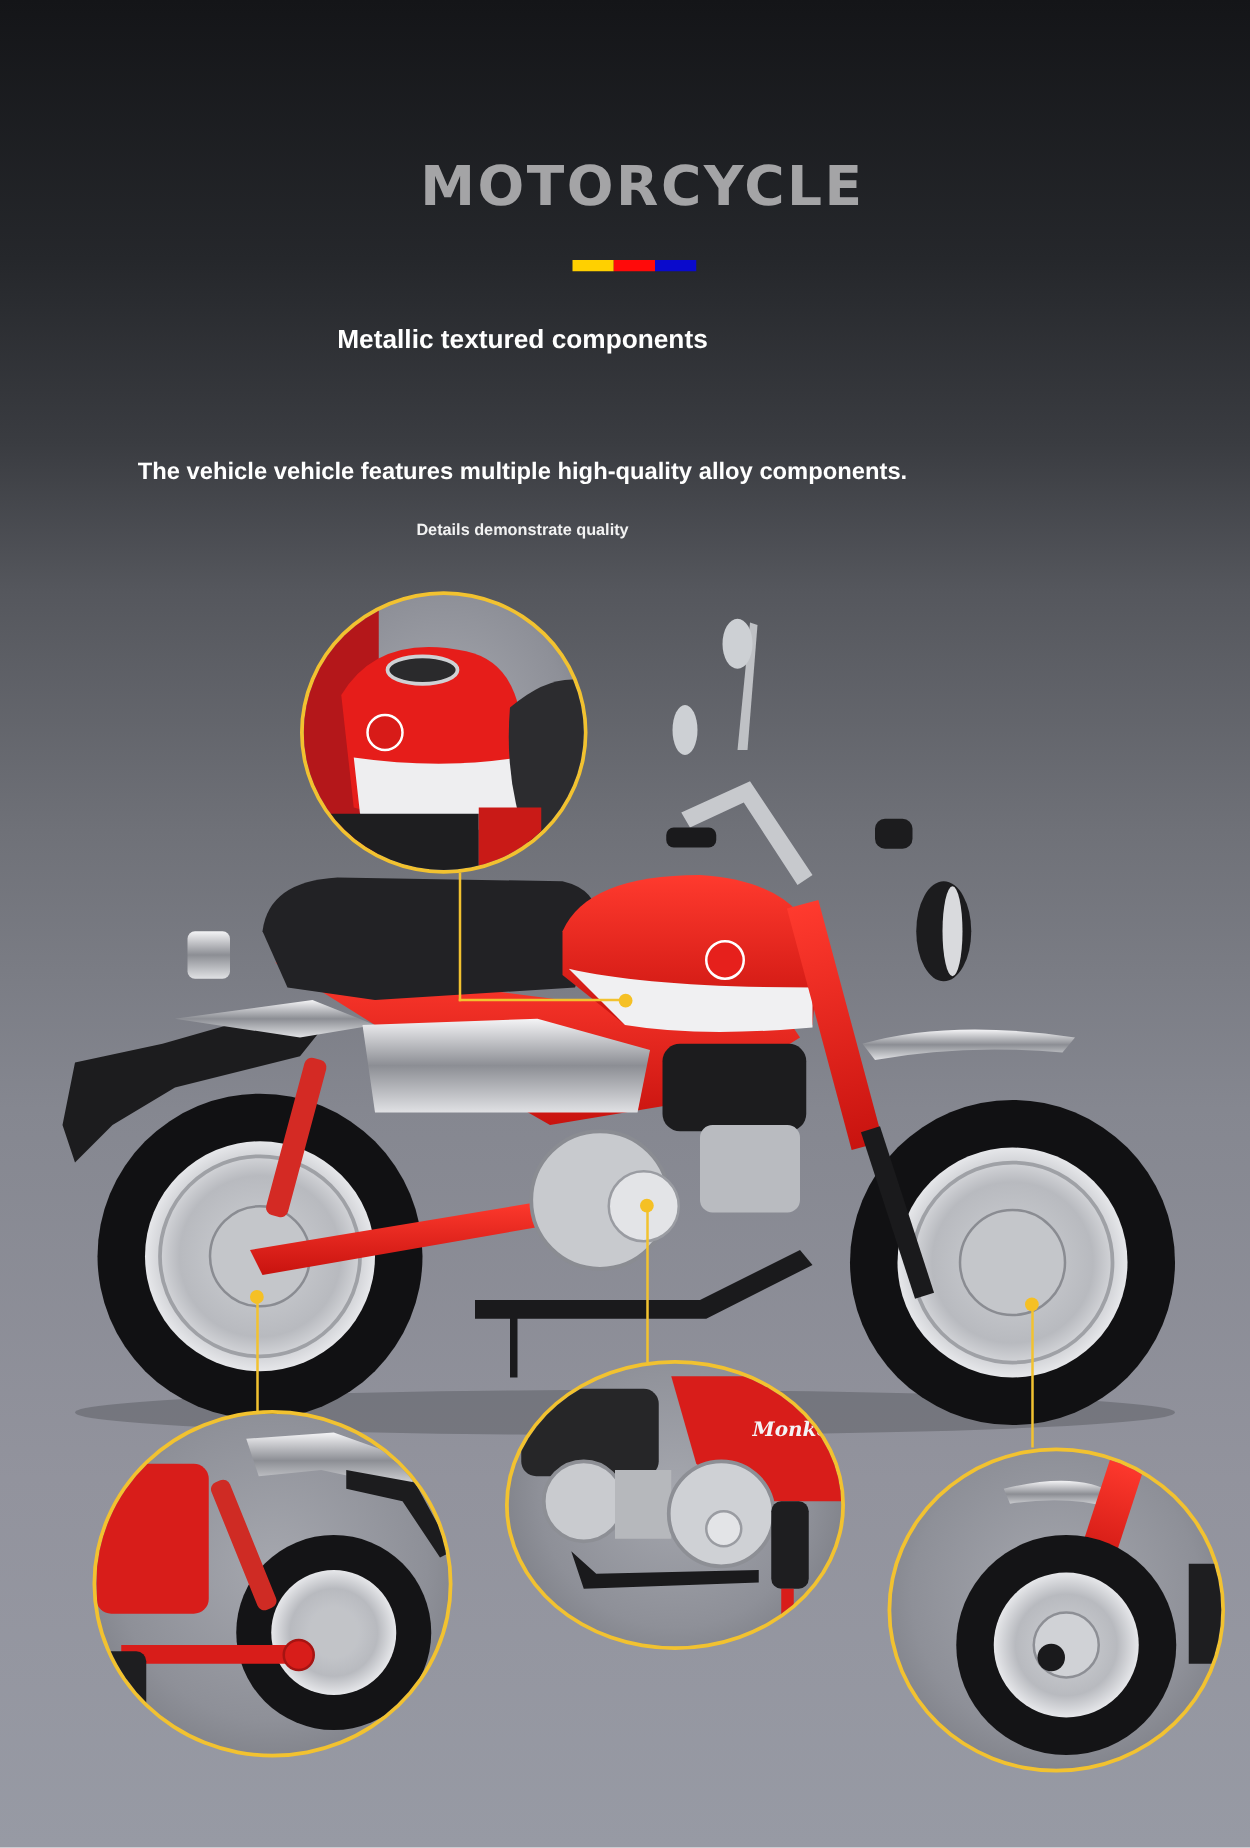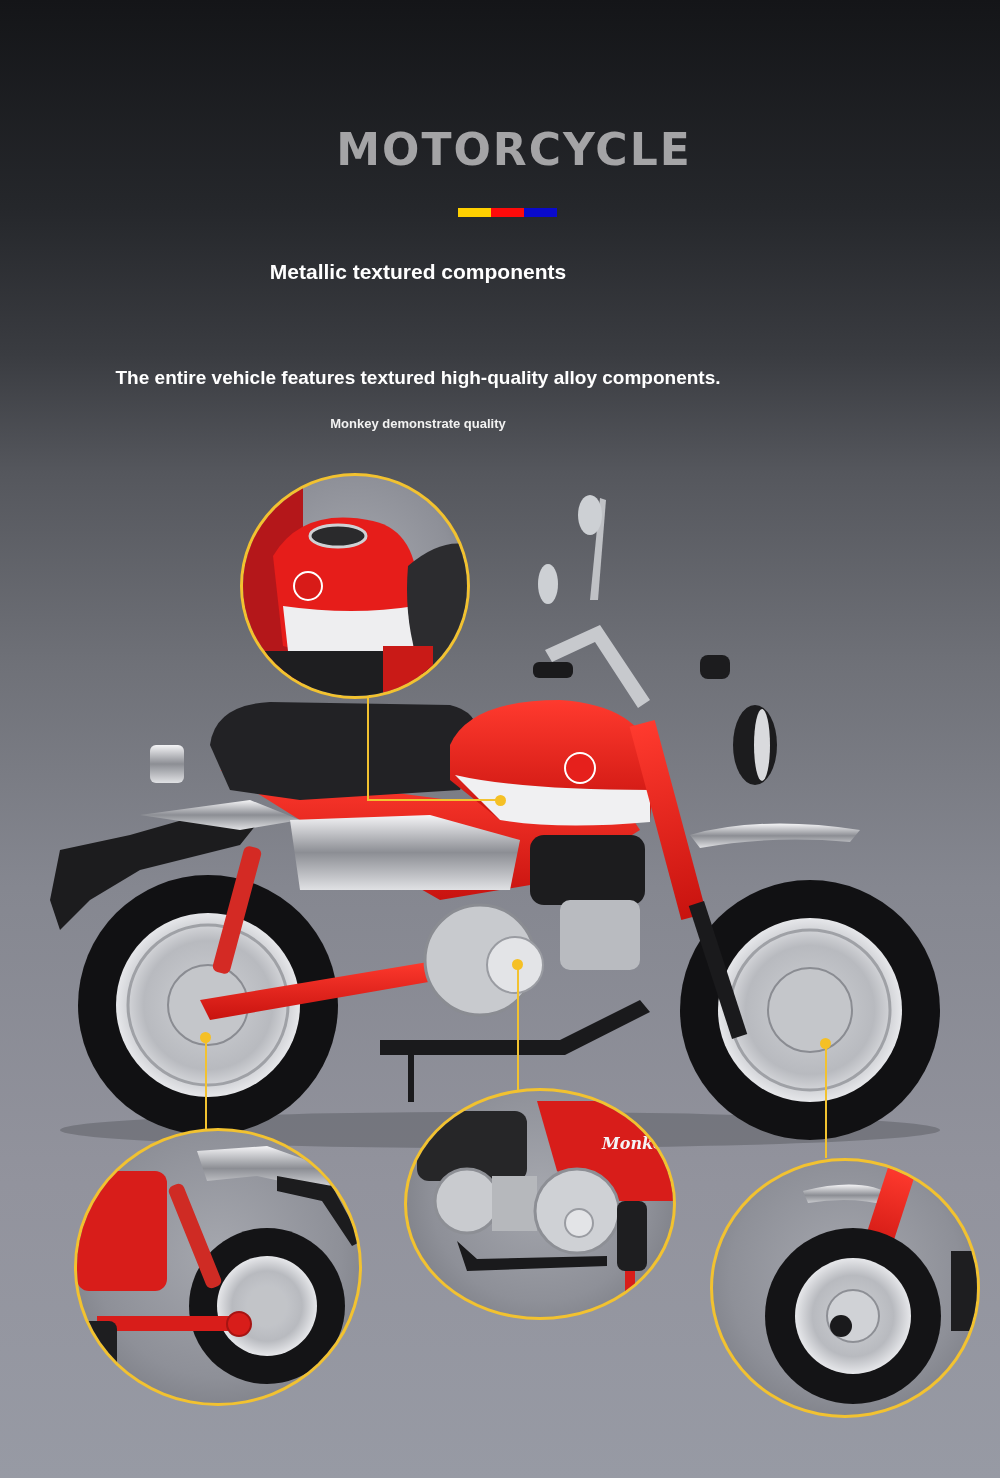--- a/index.html
+++ b/index.html
@@ -36,22 +36,22 @@
 </head>
 <body>
 
 <div class="title">MOTORCYCLE</div>
 <div class="color-bar">
   <span style="background:#ffd000"></span>
   <span style="background:#ff0a0a"></span>
   <span style="background:#0a0acc"></span>
 </div>
 <div class="subtitle s1">Metallic textured components</div>
-<div class="subtitle s2">The entire vehicle features textured high-quality alloy components.</div>
-<div class="subtitle s3">Monkey demonstrate quality</div>
+<div class="subtitle s2">The vehicle vehicle features multiple high-quality alloy components.</div>
+<div class="subtitle s3">Details demonstrate quality</div>
 
 <div class="scene">
 
   <svg width="1000" height="1478" style="position:absolute;left:0;top:0">
     <defs>
       <radialGradient id="tire" cx="50%" cy="50%" r="50%">
         <stop offset="60%" stop-color="#d6d8dc"></stop>
         <stop offset="66%" stop-color="#9a9ca2"></stop>
         <stop offset="70%" stop-color="#1a1a1c"></stop>
         <stop offset="100%" stop-color="#0c0c0e"></stop>

